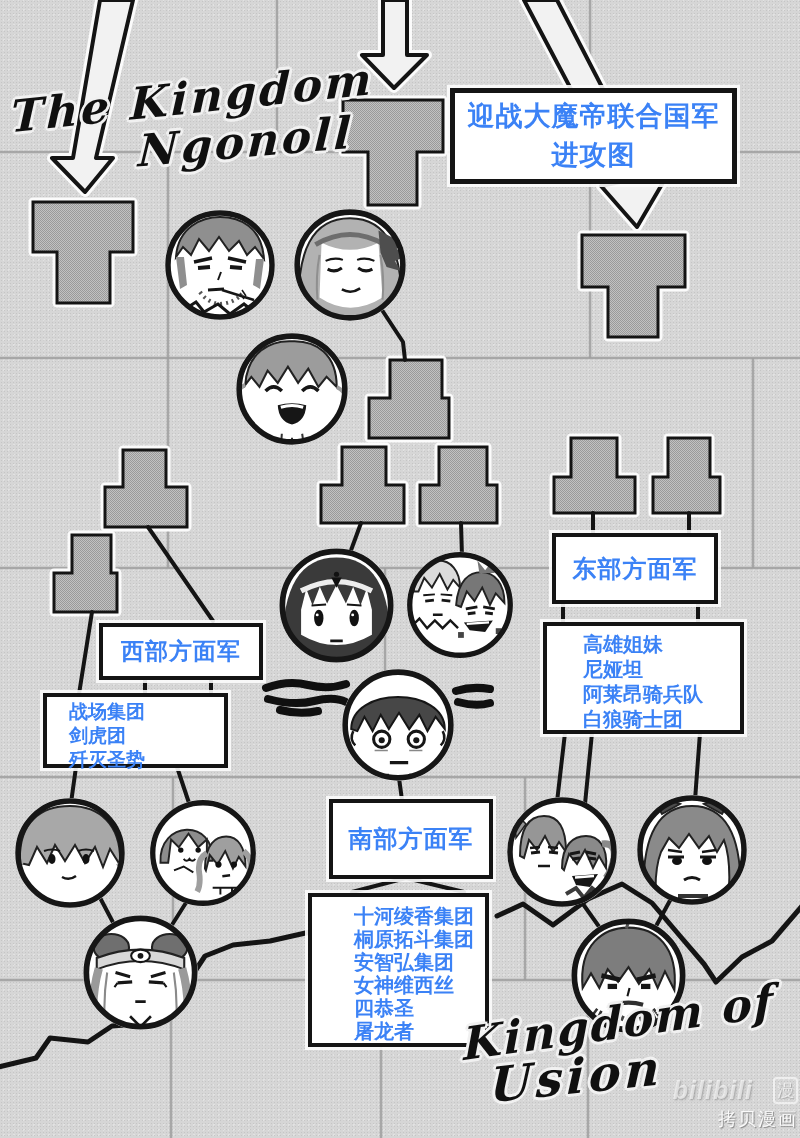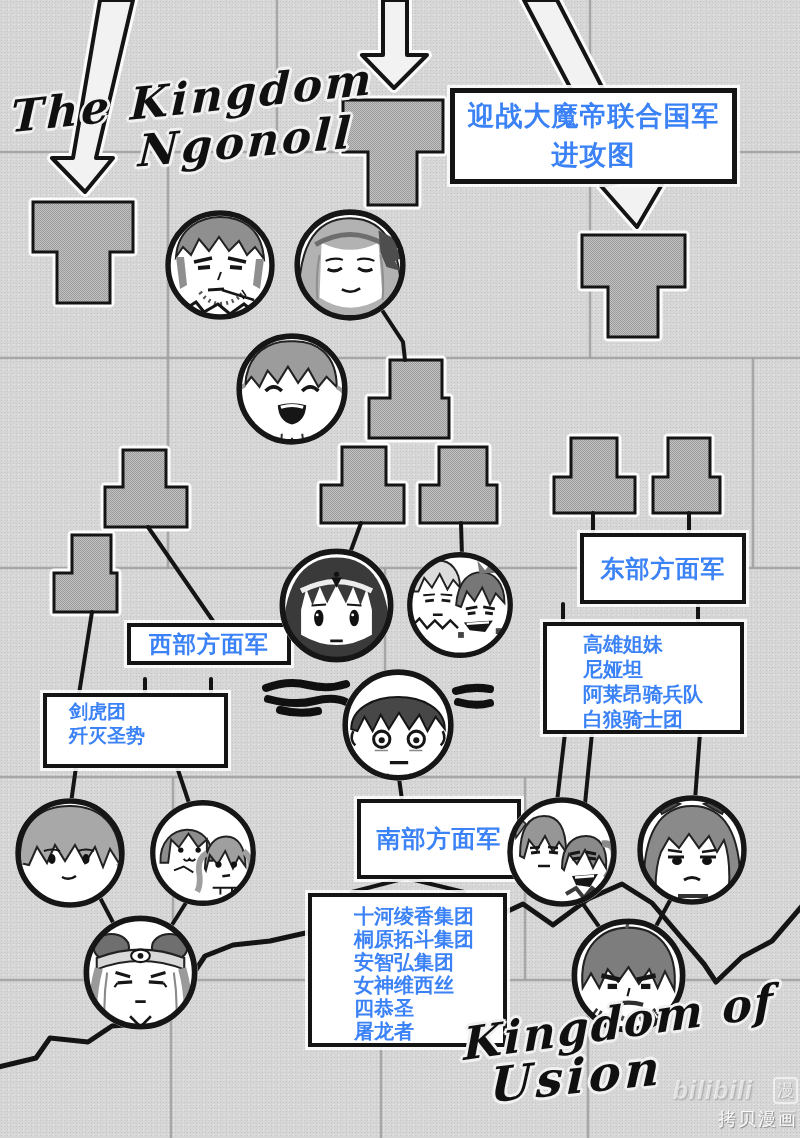--- a/index.html
+++ b/index.html
@@ -6,33 +6,33 @@
   #page{position:relative;width:800px;height:1138px;overflow:hidden;
     background-color:#d6d6d6;
     background-image:radial-gradient(rgba(110,110,110,.16) 1px, transparent 1px),
                      radial-gradient(rgba(255,255,255,.30) 1px, transparent 1px);
     background-size:3px 3px,5px 5px;background-position:0 0,1px 2px;
     font-family:"Liberation Sans",sans-serif;}
   #overlay{position:absolute;left:0;top:0;width:800px;height:1138px;}
   .box{position:absolute;background:#fff;border:4px solid #141414;
     box-shadow:0 0 0 3px rgba(252,252,252,.9);color:#3b82f6;box-sizing:border-box;}
   .label-box{display:flex;align-items:center;justify-content:center;
-    font-weight:bold;letter-spacing:1px;margin-left:28px;}
+    font-weight:bold;letter-spacing:1px;}
   .list-box .ln{white-space:nowrap;font-weight:bold;}
   #title-box{left:450px;top:88px;width:287px;height:96px;border-width:5px;
     display:flex;flex-direction:column;align-items:center;justify-content:center;
     font-weight:900;font-size:27px;line-height:39px;letter-spacing:1px;text-align:center;}
   #east-label{left:552px;top:533px;width:166px;height:71px;font-size:24px;}
   #east-list{left:543px;top:622px;width:201px;height:112px;font-size:20px;
     padding:6px 0 0 36px;line-height:25px;}
-  #west-label{left:99px;top:623px;width:164px;height:42px;font-size:23px;}
+  #west-label{left:99px;top:623px;width:164px;height:57px;font-size:23px;}
   #west-list{left:43px;top:693px;width:185px;height:75px;font-size:19px;
     padding:3px 0 0 22px;line-height:24px;}
   #south-label{left:329px;top:799px;width:164px;height:80px;font-size:24px;}
-  #south-list{left:308px;top:893px;width:199px;height:154px;font-size:20px;
+  #south-list{left:308px;top:893px;width:181px;height:154px;font-size:20px;
     padding:8px 0 0 42px;line-height:23px;}
   .pt{position:absolute;}
   .script{position:absolute;font-family:"DejaVu Serif",serif;font-style:italic;
     font-weight:bold;color:#101010;white-space:nowrap;
     text-shadow:-3px 0 0 #f1f1f1,3px 0 0 #f1f1f1,0 -3px 0 #f1f1f1,0 3px 0 #f1f1f1,
       -2px -2px 0 #f1f1f1,2px 2px 0 #f1f1f1,-2px 2px 0 #f1f1f1,2px -2px 0 #f1f1f1;}
   #script-top-1{left:10px;top:72px;font-size:44px;letter-spacing:3px;transform:rotate(-6deg) skewX(-8deg);}
   #script-top-2{left:138px;top:116px;font-size:44px;letter-spacing:3px;transform:rotate(-5deg) skewX(-8deg);}
   #script-bot-1{left:462px;top:996px;font-size:45px;letter-spacing:2px;transform:rotate(-8deg) skewX(-8deg);}
   #script-bot-2{left:490px;top:1048px;font-size:48px;letter-spacing:4px;transform:rotate(-6deg) skewX(-8deg);}
@@ -143,20 +143,21 @@
   <div class="box label-box" id="east-label">东部方面军</div>
   <div class="box list-box" id="east-list">
     <div class="ln">高雄姐妹</div>
     <div class="ln">尼娅坦</div>
     <div class="ln">阿莱昂骑兵队</div>
     <div class="ln">白狼骑士团</div>
   </div>
 
   <div class="box label-box" id="west-label">西部方面军</div>
   <div class="box list-box" id="west-list">
+    <div class="ln">战场集团</div>
     <div class="ln">剑虎团</div>
     <div class="ln">歼灭圣势</div>
   </div>
 
   <div class="box label-box" id="south-label">南部方面军</div>
   <div class="box list-box" id="south-list">
     <div class="ln">十河绫香集团</div>
     <div class="ln">桐原拓斗集团</div>
     <div class="ln">安智弘集团</div>
     <div class="ln">女神维西丝</div>

